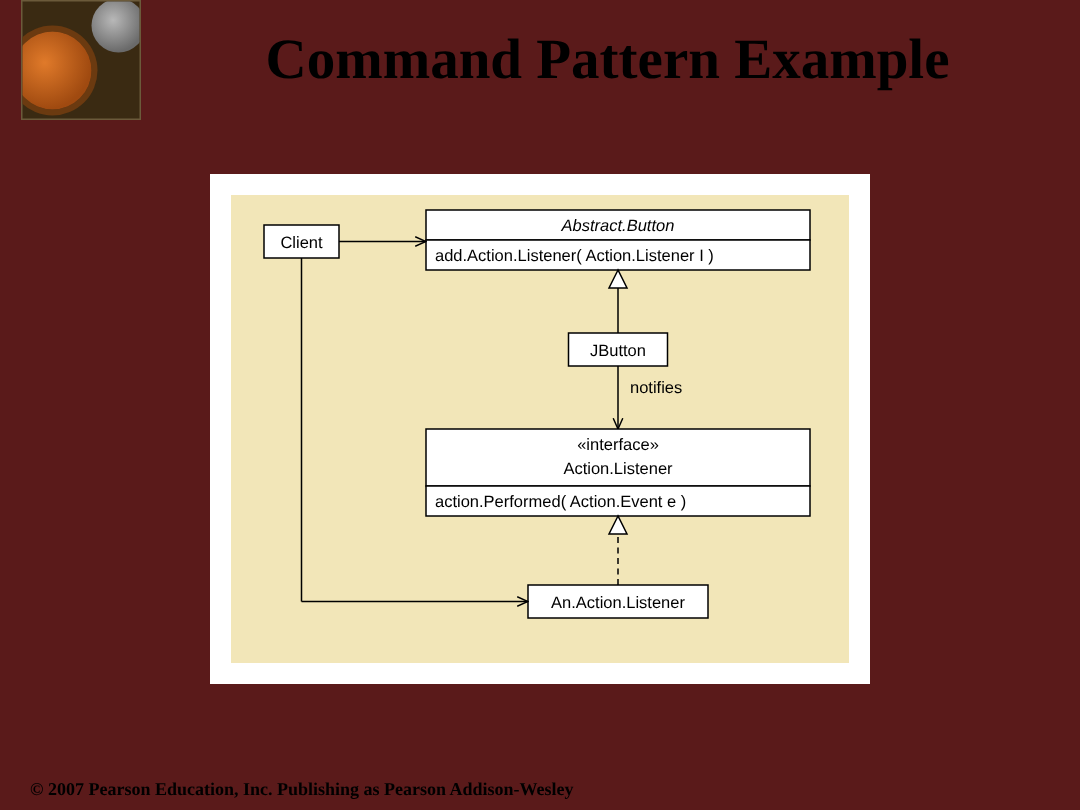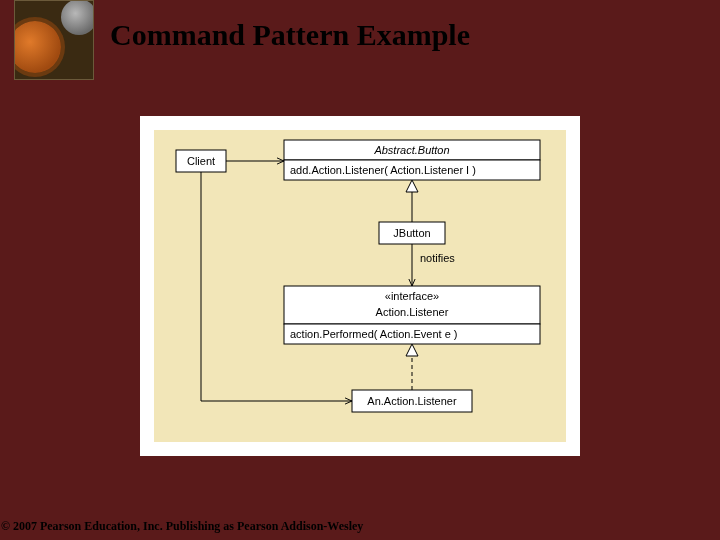--- a/index.html
+++ b/index.html
@@ -39,45 +39,45 @@
   .logo .gear.g2 {
     width: 36px; height: 36px;
     right: -4px; top: -2px;
     background: radial-gradient(circle at 40% 40%, #b8b8b8, #6a6a6a 70%);
   }
   .title {
     position: absolute;
     left: 110px;
     top: 18px;
     right: 20px;
-    font-size: 30px;
+    font-size: 38px;
     font-weight: bold;
     color: #000;
-    text-align: left;
+    text-align: center;
     white-space: nowrap;
   }
   .diagram-wrap {
     position: absolute;
     left: 140px;
     top: 116px;
     width: 440px;
     height: 340px;
     background: #fff;
     padding: 14px;
     box-sizing: border-box;
   }
   .diagram {
     position: relative;
     width: 100%;
     height: 100%;
     background: #f2e6b8;
   }
   .copyright {
     position: absolute;
-    left: 1px;
+    left: 20px;
     bottom: 6px;
     font-size: 12px;
     font-weight: bold;
     color: #000;
   }
   svg text {
     font-family: Arial, Helvetica, sans-serif;
   }
 </style>
 </head>

